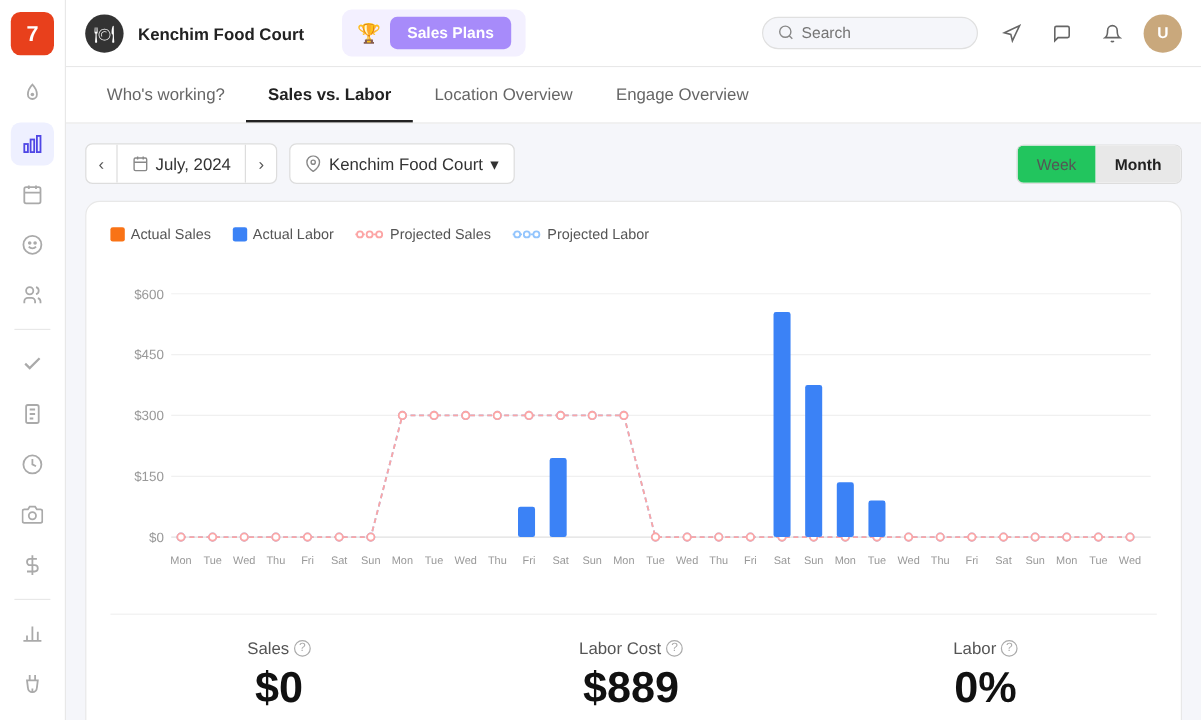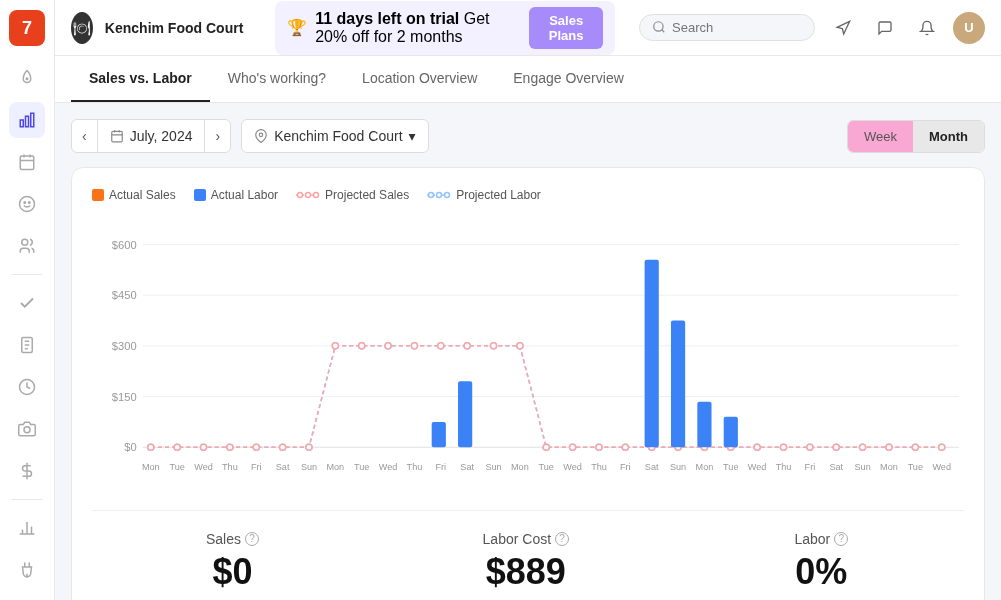--- a/index.html
+++ b/index.html
@@ -45,21 +45,21 @@
     .content { flex: 1; padding: 16px; overflow: auto; }
 
     
     .toolbar { display: flex; align-items: center; gap: 10px; margin-bottom: 14px; }
     .date-nav { display: flex; align-items: center; gap: 0; border: 1px solid #ddd; border-radius: 6px; background: #fff; overflow: hidden; }
     .date-nav-btn { background: none; border: none; padding: 8px 10px; cursor: pointer; color: #555; font-size: 14px; }
     .date-display { padding: 8px 12px; font-size: 14px; color: #333; display: flex; align-items: center; gap: 6px; border-left: 1px solid #ddd; border-right: 1px solid #ddd; justify-content: flex-end; }
     .location-select { display: flex; align-items: center; gap: 6px; border: 1px solid #ddd; border-radius: 6px; background: #fff; padding: 8px 12px; font-size: 14px; color: #333; cursor: pointer; }
     .toolbar-spacer { flex: 1; }
     .view-btns { display: flex; border: 1px solid #ddd; border-radius: 6px; overflow: hidden; background: #fff; }
-    .view-btn { padding: 8px 16px; font-size: 13px; cursor: pointer; border: none; background: #f9a8d4; color: #555; }
+    .view-btn { padding: 8px 16px; font-size: 13px; cursor: pointer; border: none; background: #22c55e; color: #555; }
     .view-btn.active { background: #e8e8e8; color: #222; font-weight: 600; }
 
     
     .chart-card { background: #fff; border-radius: 12px; border: 1px solid #e8e8e8; padding: 20px; }
     .chart-legend { display: flex; align-items: flex-start; gap: 18px; margin-bottom: 14px; font-size: 12px; color: #555; }
     .legend-item { display: flex; align-items: center; gap: 5px; }
     .legend-dot { width: 12px; height: 12px; border-radius: 2px; }
     .legend-dot.orange { background: #f97316; }
     .legend-dot.blue { background: #3b82f6; }
 
@@ -186,24 +186,20 @@
 </nav>
 
 <div class="main">
 
   <header class="topbar">
     <div class="topbar-logo">🍽</div>
     <span class="topbar-title">Kenchim Food Court</span>
 
     <div class="trial-banner">
       <span class="trial-icon">🏆</span>
-      <div>
-        <strong>11 days left on trial</strong>
-        <span>Get 20% off for 2 months</span>
-      </div>
       <button class="view-plans-btn">Sales Plans</button>
     </div>
 
     <div class="topbar-spacer"></div>
 
     <div class="search-bar">
       <svg width="14" height="14" viewBox="0 0 24 24" fill="none" stroke="#888" stroke-width="2">
           <circle cx="11" cy="11" r="8"></circle>
           <line x1="21" y1="21" x2="16.65" y2="16.65"></line>
         </svg>
@@ -225,22 +221,22 @@
         <svg width="16" height="16" viewBox="0 0 24 24" fill="none" stroke="#666" stroke-width="2">
             <path d="M18 8A6 6 0 006 8c0 7-3 9-3 9h18s-3-2-3-9"></path>
             <path d="M13.73 21a2 2 0 01-3.46 0"></path>
           </svg>
       </div>
       <div class="avatar">U</div>
     </div>
   </header>
 
   <nav class="tabs">
+    <div class="tab">Who's working?</div>
     <div class="tab active">Sales vs. Labor</div>
-    <div class="tab">Who's working?</div>
     <div class="tab">Location Overview</div>
     <div class="tab">Engage Overview</div>
   </nav>
 
   <div class="content">
 
     <div class="toolbar">
       <div class="date-nav">
         <button class="date-nav-btn">‹</button>
         <div class="date-display">

